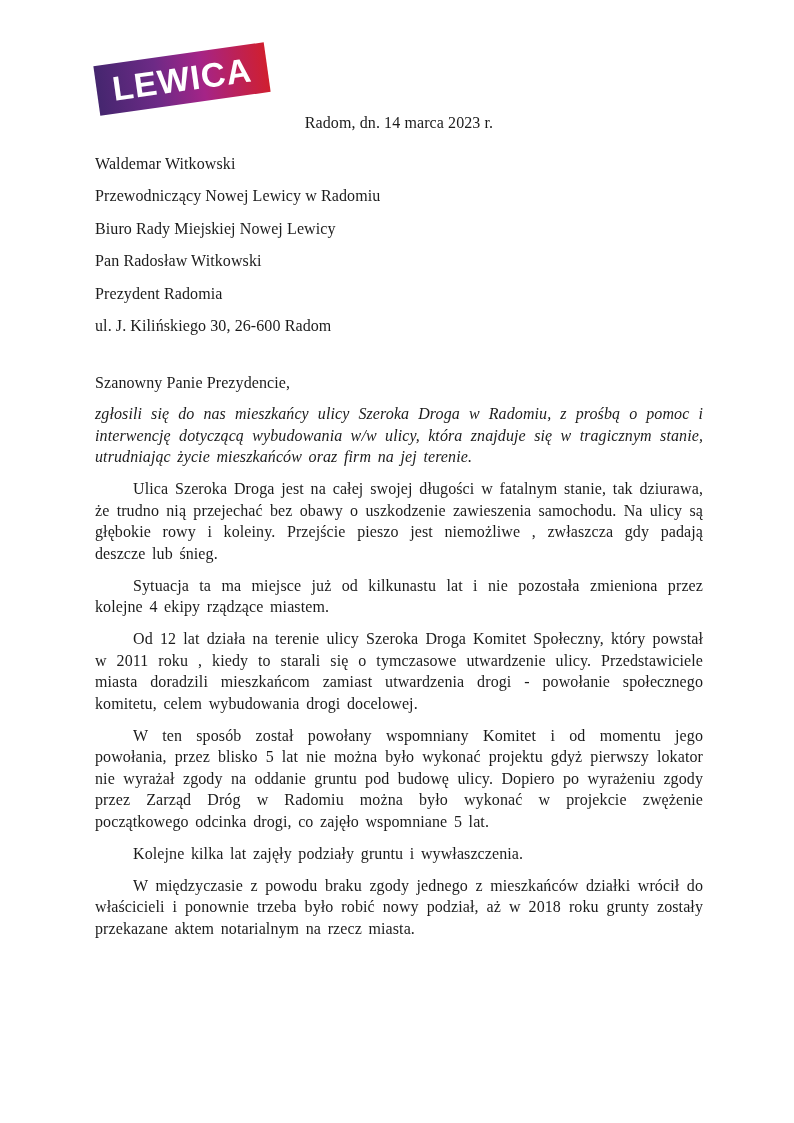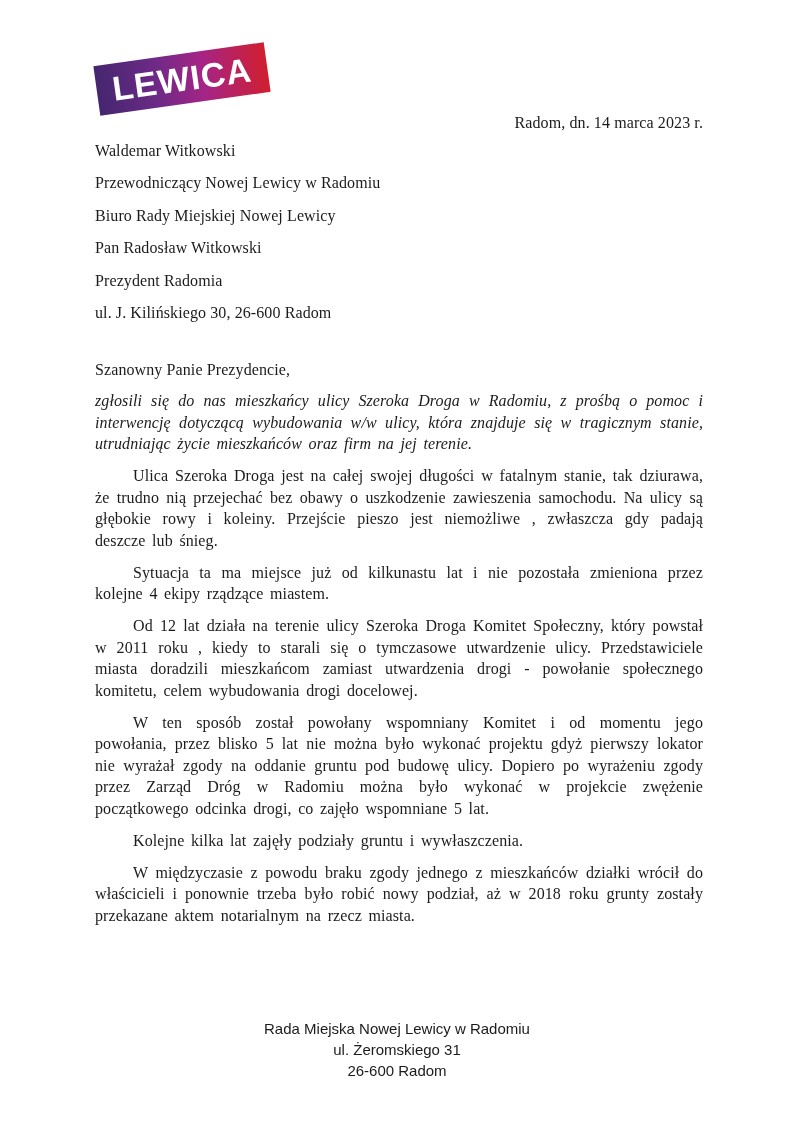--- a/index.html
+++ b/index.html
@@ -40,22 +40,22 @@
   .content {
     position: absolute;
     left: 95px;
     width: 608px;
     top: 112px;
     font-size: 16px;
     line-height: 21.5px;
     letter-spacing: 0.1px;
   }
   .date-line {
-    text-align: right;
-    margin: 0 0 6px 0;
+    text-align: center;
+    margin: 0 0 19px 0;
   }
   .addr-line {
     margin: 0 0 11px 0;
   }
   .recipient-block {
     margin-top: 10px;
     text-align: left;
   }
   .salutation {
     margin: 35px 0 10px 0;
@@ -113,19 +113,14 @@
     <p class="para no-indent">zgłosili się do nas mieszkańcy ulicy Szeroka Droga w Radomiu, z prośbą o pomoc i interwencję dotyczącą wybudowania w/w ulicy, która znajduje się w tragicznym stanie, utrudniając życie mieszkańców oraz firm na jej terenie.</p>
     <p class="para">Ulica Szeroka Droga jest na całej swojej długości w fatalnym stanie, tak dziurawa, że trudno nią przejechać bez obawy o uszkodzenie zawieszenia samochodu. Na ulicy są głębokie rowy i koleiny. Przejście pieszo jest niemożliwe , zwłaszcza gdy padają deszcze lub śnieg.</p>
     <p class="para">Sytuacja ta ma miejsce już od kilkunastu lat i nie pozostała zmieniona przez kolejne 4 ekipy rządzące miastem.</p>
     <p class="para">Od 12 lat działa na terenie ulicy Szeroka Droga Komitet Społeczny, który powstał w 2011 roku , kiedy to starali się o tymczasowe utwardzenie ulicy. Przedstawiciele miasta doradzili mieszkańcom zamiast utwardzenia drogi - powołanie społecznego komitetu, celem wybudowania drogi docelowej.</p>
     <p class="para">W ten sposób został powołany wspomniany Komitet i od momentu jego powołania, przez blisko 5 lat nie można było wykonać projektu gdyż pierwszy lokator nie wyrażał zgody na oddanie gruntu pod budowę ulicy. Dopiero po wyrażeniu zgody przez Zarząd Dróg w Radomiu można było wykonać w projekcie zwężenie początkowego odcinka drogi, co zajęło wspomniane 5 lat.</p>
     <p class="para">Kolejne kilka lat zajęły podziały gruntu i wywłaszczenia.</p>
     <p class="para">W międzyczasie z powodu braku zgody jednego z mieszkańców działki wrócił do właścicieli i ponownie trzeba było robić nowy podział, aż w 2018 roku grunty zostały przekazane aktem notarialnym na rzecz miasta.</p>
 
   </div>
 
-  <div class="footer">
-    <p>Rada Miejska Nowej Lewicy w Radomiu</p>
-    <p>ul. Żeromskiego 31</p>
-    <p>26-600 Radom</p>
-  </div>
 
 </div>
 
 </body></html>

